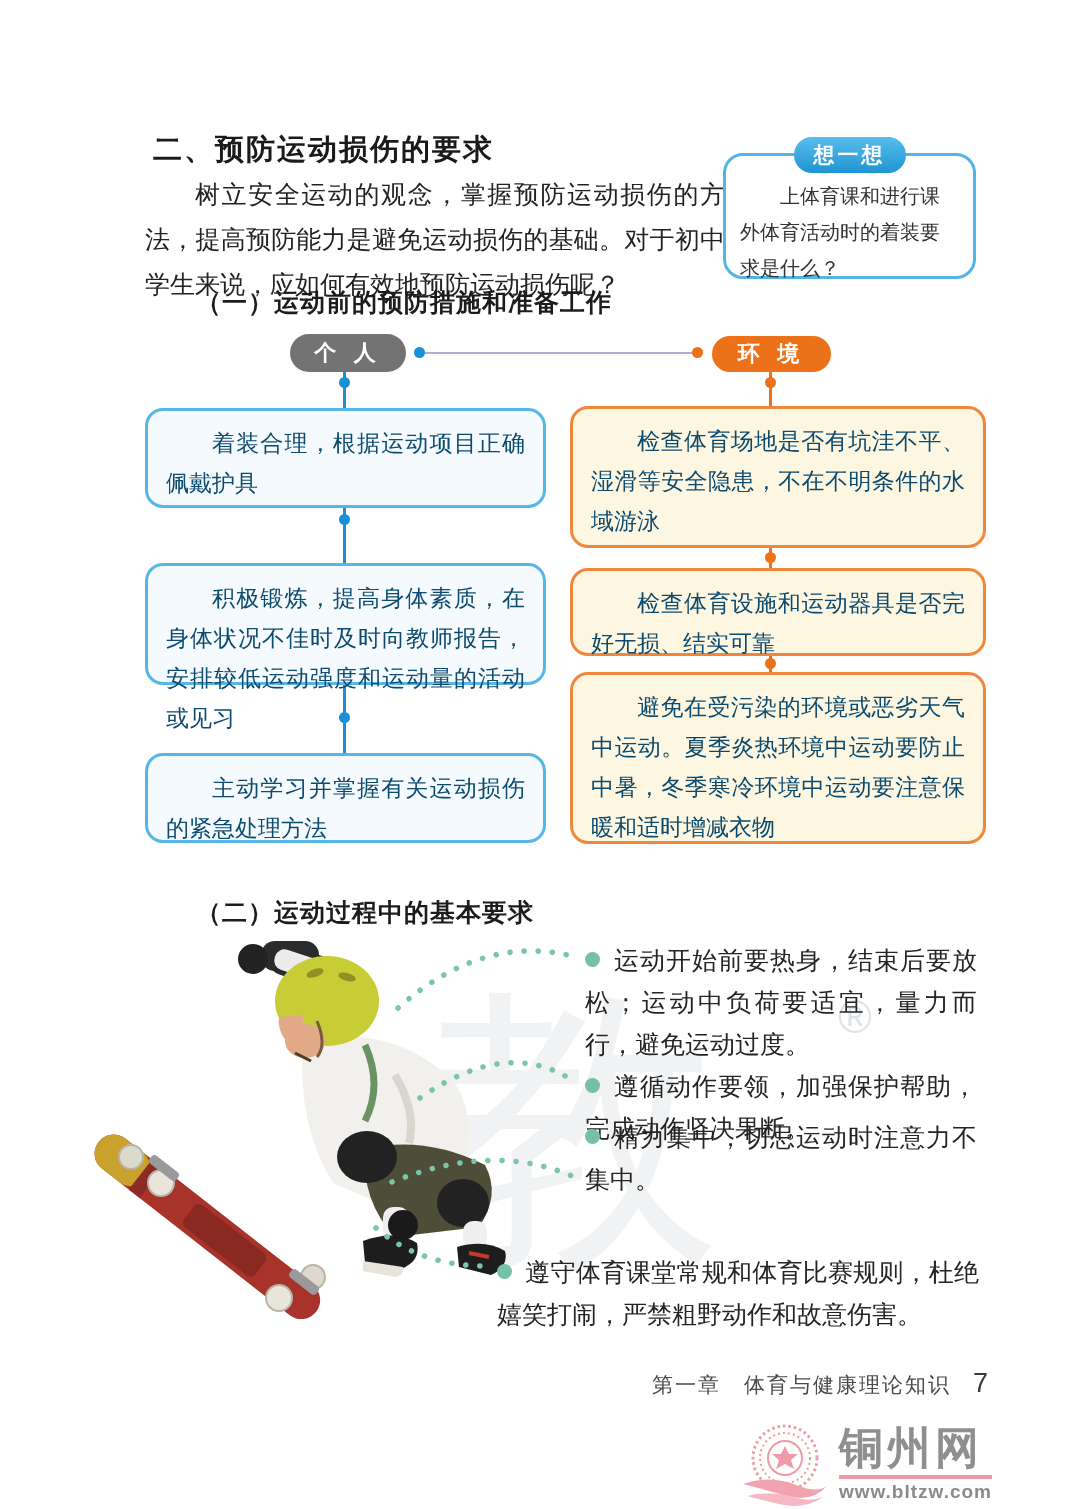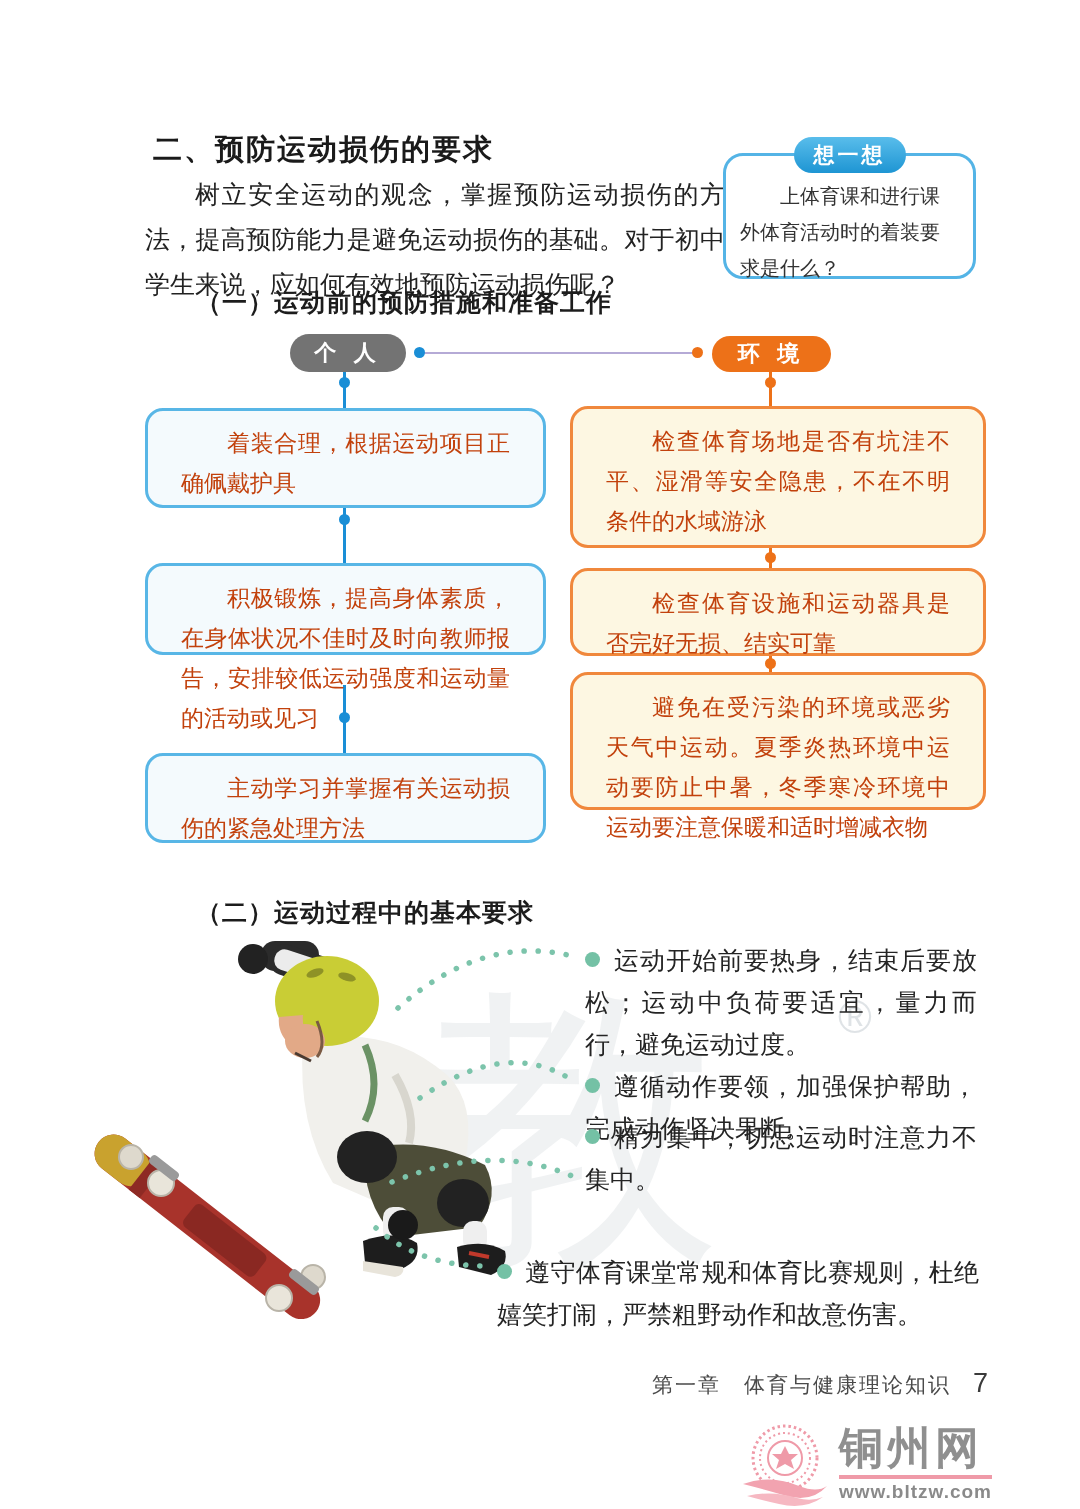--- a/index.html
+++ b/index.html
@@ -50,22 +50,22 @@
   .node-orange { left:712px; top:336px; width:119px; height:36px; background:#ed7118;justify-content:center; }
 
   .h-line { left:420px; top:352px; width:276px; height:2px; background:#b5aad6; }
   .dot { width:11px; height:11px; border-radius:50%; }
   .dot-blue { background:#1a8ed6; }
   .dot-orange { background:#ed7118; }
   .v-line-blue { width:3px; background:#1a8ed6; left:343px; }
   .v-line-orange { width:3px; background:#ed7118; left:769px; }
 
   .flow-box {
-    border-radius:18px; padding:13px 33px; font-size:23px; line-height:40px;
-    text-align:justify; color:#c2410c;
+    border-radius:18px; padding:13px 18px; font-size:23px; line-height:40px;
+    text-align:justify; color:#0c4a6e;
   }
   .flow-box p { text-indent:2em; }
   .box-blue { left:145px; width:401px; border:3px solid #58b6e6; background:#f4fafd; }
   .box-orange { left:570px; width:416px; border:3px solid #f0883c; background:#fdf7e2; }
 
   
   .bullet { font-size:25px; line-height:42px; color:#242424; text-align:justify; }
   .bullet .bdot {
     display:inline-block; width:15px; height:15px; border-radius:50%;
     background:#74c1a5; margin-right:13px; vertical-align:2px;
@@ -138,34 +138,34 @@
   <div class="abs v-line-orange" style="top:372px; height:34px;"></div>
   <div class="abs dot dot-orange" style="left:765px; top:377px;"></div>
   <div class="abs v-line-orange" style="top:548px; height:20px;"></div>
   <div class="abs dot dot-orange" style="left:765px; top:552px;"></div>
   <div class="abs v-line-orange" style="top:656px; height:16px;"></div>
   <div class="abs dot dot-orange" style="left:765px; top:658px;"></div>
 
   <div class="abs flow-box box-blue" style="top:408px; height:100px;">
     <p>着装合理，根据运动项目正确佩戴护具</p>
   </div>
-  <div class="abs flow-box box-blue" style="top:563px; height:92px;">
+  <div class="abs flow-box box-blue" style="top:563px; height:122px;">
     <p>积极锻炼，提高身体素质，在身体状况不佳时及时向教师报告，安排较低运动强度和运动量的活动或见习</p>
   </div>
   <div class="abs flow-box box-blue" style="top:753px; height:90px;">
     <p>主动学习并掌握有关运动损伤的紧急处理方法</p>
   </div>
 
   <div class="abs flow-box box-orange" style="top:406px; height:142px;">
     <p>检查体育场地是否有坑洼不平、湿滑等安全隐患，不在不明条件的水域游泳</p>
   </div>
   <div class="abs flow-box box-orange" style="top:568px; height:88px;">
     <p>检查体育设施和运动器具是否完好无损、结实可靠</p>
   </div>
-  <div class="abs flow-box box-orange" style="top:672px; height:138px;">
+  <div class="abs flow-box box-orange" style="top:672px; height:172px;">
     <p>避免在受污染的环境或恶劣天气中运动。夏季炎热环境中运动要防止中暑，冬季寒冷环境中运动要注意保暖和适时增减衣物</p>
   </div>
 
   <h2 class="abs sec-heading" style="left:196px; top:896px;">（二）运动过程中的基本要求</h2>
 
   <svg class="abs" style="left:65px; top:925px;" width="520" height="410" viewBox="0 0 520 410">
 
     <g transform="rotate(38 140 300)">
       <rect x="5" y="281" width="276" height="38" rx="19" fill="#a8332b"></rect>
       <rect x="5" y="281" width="60" height="38" rx="19" fill="#c9a22e"></rect>

